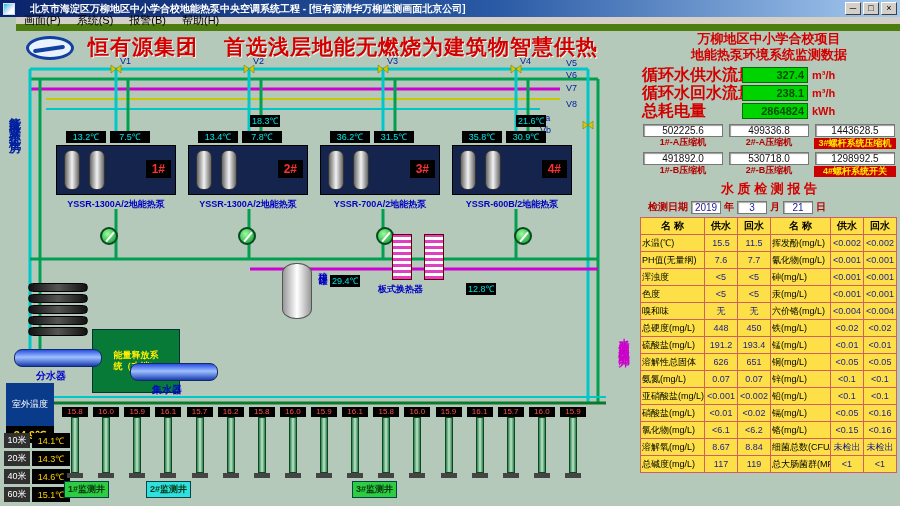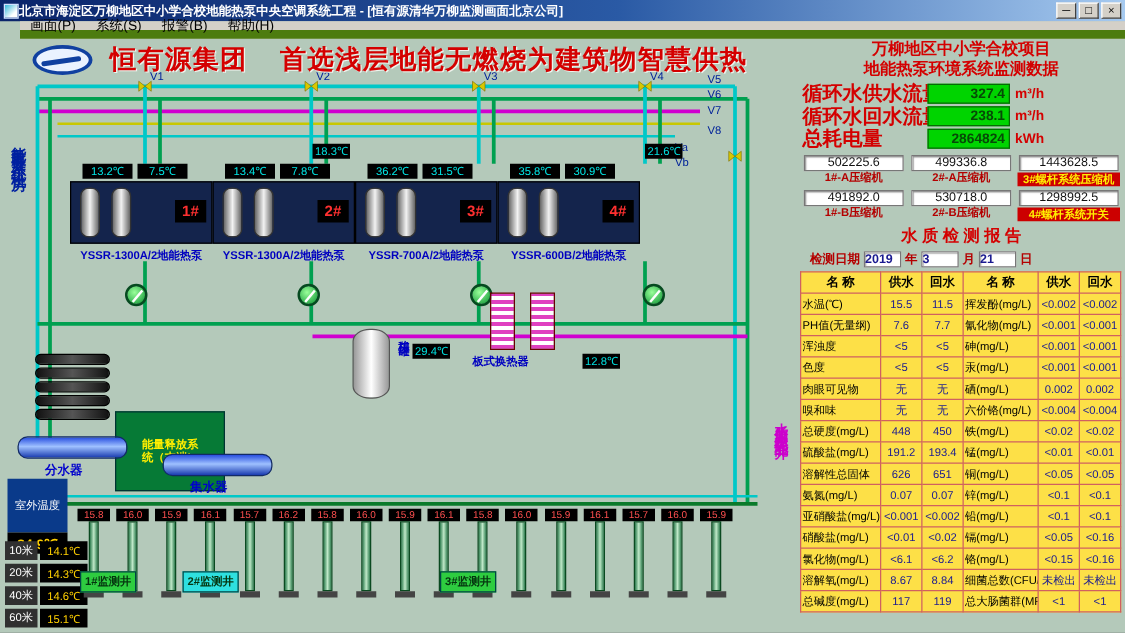--- a/index.html
+++ b/index.html
@@ -2,21 +2,21 @@
 <html><head>
 <meta charset="utf-8">
 <style>
   * { margin:0; padding:0; box-sizing:border-box; }
   body { font-family:"Liberation Sans", sans-serif; background:#666; }
   .screen { position:relative; width:900px; height:506px; background:#b4c9ba; overflow:hidden; font-size:11px; }
 
   
   .titlebar { position:absolute; top:0; left:0; right:0; height:17px;
     background:linear-gradient(90deg,#0a246a,#2a5aa5 55%,#a6caf0);
-    display:flex; align-items:center; gap:0; padding:0 3px; color:#fff; font-size:10px; }
+    display:flex; align-items:center; gap:15px; padding:0 3px; color:#fff; font-size:10px; }
   .app-icon { width:12px; height:12px; flex:none; border:1px solid #cfe0ff;
     background:linear-gradient(135deg,#35b6d9,#ffffff 70%); }
   .title-text { flex:1; white-space:nowrap; overflow:hidden; font-weight:bold; }
   .win-btns { display:flex; gap:2px; }
   .win-btn { width:16px; height:13px; background:#d4d0c8; border:1px solid;
     border-color:#fff #404040 #404040 #fff; font-size:9px; line-height:11px; text-align:center; color:#000; }
   .menubar { position:absolute; top:17px; left:16px; right:0; height:14px; background:#d4d0c8;
     border-bottom:7px solid #4d7c0f; display:flex; align-items:center; gap:16px; padding:0 8px; color:#000; }
 
   
@@ -41,38 +41,38 @@
   .comp-grid { margin-top:4px; display:grid; grid-template-columns:86px 86px 86px; row-gap:3px; }
   .comp-cell { text-align:center; }
   .comp-value { margin:0 3px; background:#fff; border:1px solid #777; box-shadow:inset 1px 1px 1px #999;
     color:#111; font-size:10px; height:13px; line-height:12px; }
   .comp-label { color:#b40000; font-size:9px; font-weight:bold; line-height:11px; white-space:nowrap; }
   .comp-cell.highlight .comp-label { background:#cc0000; color:#ffee00; margin:1px 2px 0; }
   .report-title { margin-top:3px; color:#d40000; font-weight:bold; font-size:13px; text-align:center; }
   .report-date { margin-top:2px; display:flex; align-items:center; gap:3px; padding-left:8px;
     color:#b40000; font-weight:bold; font-size:10px; }
   .date-box { background:#fff; border:1px solid #777; box-shadow:inset 1px 1px 1px #aaa;
-    color:#1a1a90; min-width:30px; text-align:left; height:13px; line-height:12px; font-weight:bold; }
+    color:#1a1a90; min-width:30px; text-align:center; height:13px; line-height:12px; font-weight:normal; }
   .report-table { margin-top:3px; border-collapse:collapse; width:256px; background:#fde047; table-layout:fixed; }
   .report-table th, .report-table td { border:1px solid #d06060; font-size:9px; height:17px;
     overflow:hidden; white-space:nowrap; padding:0 1px; }
   .report-table th { color:#000; font-size:10px; }
   .cell-name { color:#000; text-align:left; }
   .cell-val { color:#1a1a90; text-align:center; }
 
   
   .diagram { position:absolute; left:0; top:31px; width:640px; height:475px; }
   .pipes { position:absolute; left:0; top:0; }
 
   .sys-left { position:absolute; left:6px; top:76px; writing-mode:vertical-rl; text-orientation:upright;
     color:#0020a0; font-weight:bold; font-size:12px; letter-spacing:3px; }
   .sys-right { position:absolute; left:616px; top:298px; writing-mode:vertical-rl; text-orientation:upright;
     color:#cc00cc; font-weight:bold; font-size:11px; letter-spacing:2px; }
 
-  .units-row { position:absolute; left:56px; top:100px; width:456px; display:flex; justify-content:space-between; }
+  .units-row { position:absolute; left:56px; top:100px; width:516px; display:flex; justify-content:space-between; }
   .unit { width:120px; }
   .unit-temps { display:flex; gap:4px; margin-left:10px; }
   .led { background:#000; color:#00e8e8; font-size:9px; width:40px; height:12px; line-height:12px; text-align:center; }
   .unit-body { margin-top:2px; height:50px; background:#14244c; border:1px solid #000;
     position:relative; padding:4px; }
   .cyl { display:inline-block; width:16px; height:40px; margin:0 3px;
     background:linear-gradient(90deg,#666,#f2f2f2 50%,#666); border-radius:7px; border:1px solid #333; }
   .unit-num { position:absolute; right:4px; top:14px; background:#000; color:#ff3030;
     font-weight:bold; font-size:12px; padding:2px 6px; }
   .unit-model { margin-top:3px; color:#0000c0; font-size:9px; font-weight:bold; text-align:center; white-space:nowrap; }
@@ -115,21 +115,21 @@
   .depth-row { display:flex; gap:2px; }
   .depth-name { width:26px; background:#303030; color:#fff; font-size:9px; text-align:center; padding:1px 0; }
   .depth-temp { width:38px; background:#000; color:#ffd000; font-size:9px; text-align:center; padding:1px 0; }
 
   .wells { position:absolute; left:62px; top:376px; width:524px; display:flex; justify-content:space-between; }
   .well { display:flex; flex-direction:column; align-items:center; width:26px; }
   .well-display { width:26px; background:#000; color:#ff5050; font-size:8px; text-align:center; height:10px; line-height:10px; }
   .well-pipe { width:8px; height:56px; background:linear-gradient(90deg,#2e7d4f,#bfe8c8 50%,#2e7d4f); border:1px solid #0a4a20; }
   .well-foot { width:16px; height:5px; background:#444; }
 
-  .mw { position:absolute; top:426px; font-size:9px; font-weight:bold; color:#05350f;
+  .mw { position:absolute; top:450px; font-size:9px; font-weight:bold; color:#05350f;
     padding:1px 3px; border:1px solid #044; white-space:nowrap; }
   .mw-0 { left:64px;  background:#2ecc40; }
   .mw-1 { left:146px; background:#2ee0e0; }
   .mw-2 { left:352px; background:#2ecc40; }
 
   .aux { position:absolute; background:#000; color:#00e0e0; font-size:9px; padding:0 2px; height:12px; line-height:12px; }
   .aux-0 { left:250px; top:84px; } .aux-1 { left:516px; top:84px; }
   .aux-2 { left:330px; top:244px; } .aux-3 { left:466px; top:252px; }
 </style>
 </head>
@@ -574,28 +574,20 @@
 
           <tr class="report-row">
             <td class="cell-name">色度</td>
             <td class="cell-val">&lt;5</td>
             <td class="cell-val">&lt;5</td>
             <td class="cell-name">汞(mg/L)</td>
             <td class="cell-val">&lt;0.001</td>
             <td class="cell-val">&lt;0.001</td>
           </tr>
 
-          <tr class="report-row">
-            <td class="cell-name">肉眼可见物</td>
-            <td class="cell-val">无</td>
-            <td class="cell-val">无</td>
-            <td class="cell-name">硒(mg/L)</td>
-            <td class="cell-val">0.002</td>
-            <td class="cell-val">0.002</td>
-          </tr>
 
           <tr class="report-row">
             <td class="cell-name">嗅和味</td>
             <td class="cell-val">无</td>
             <td class="cell-val">无</td>
             <td class="cell-name">六价铬(mg/L)</td>
             <td class="cell-val">&lt;0.004</td>
             <td class="cell-val">&lt;0.004</td>
           </tr>
 

